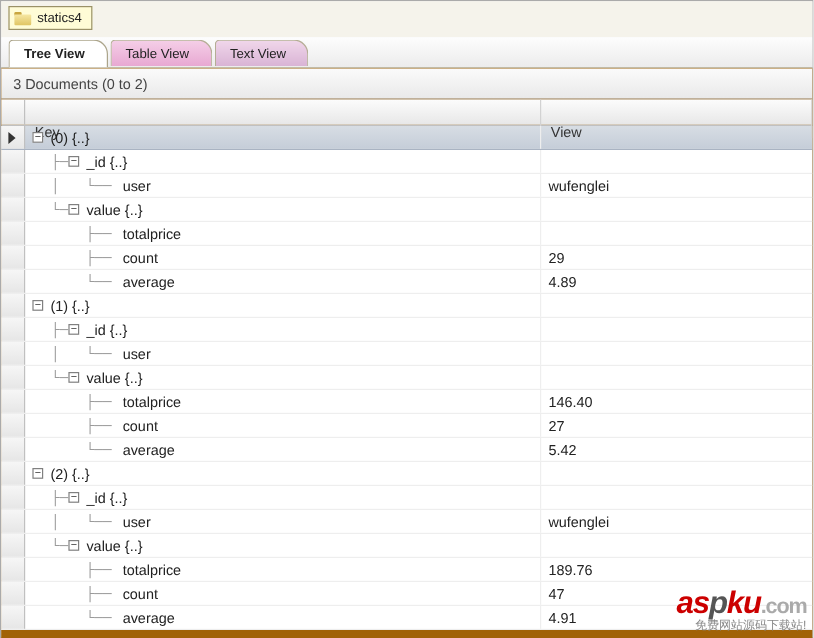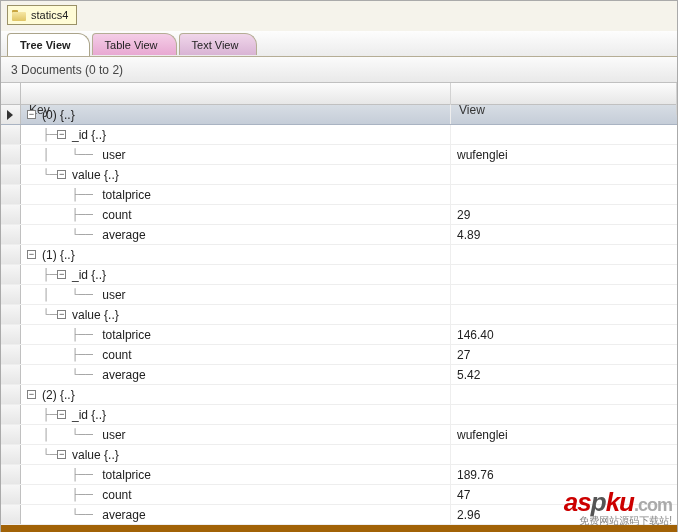--- a/index.html
+++ b/index.html
@@ -401,21 +401,21 @@
             <span class="key-text">count</span>
           </div>
         <div class="val-cell">47</div>
       </div>
       <div class="row">
         <div class="gutter"></div>
         <div class="key-cell">
             <span class="tree-lines">       └── </span>
             <span class="key-text">average</span>
           </div>
-        <div class="val-cell">2.96</div>
+        <div class="val-cell">4.91</div>
       </div>
 
     </div>
   </div>
 </div>
 
 <div class="watermark">
   <div class="logo">
     <span class="a">a</span><span class="s">s</span><span class="p">p</span><span class="k">k</span><span class="u">u</span><span class="dot">.com</span>
   </div>

